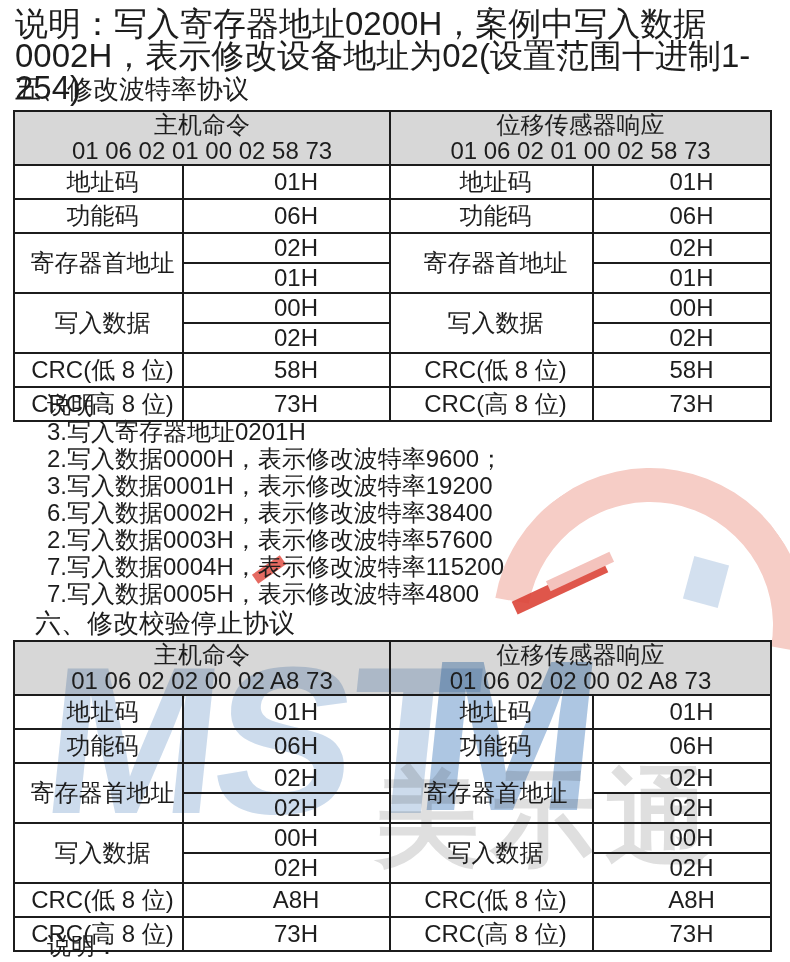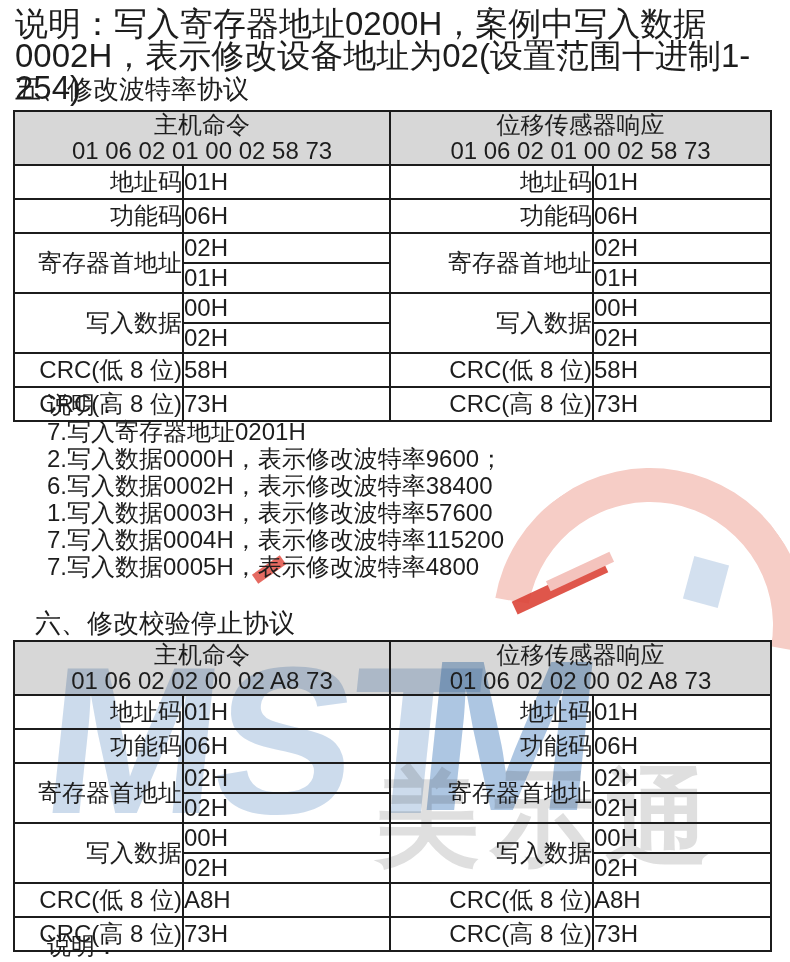--- a/index.html
+++ b/index.html
@@ -38,22 +38,22 @@
   .content-el { position:absolute; z-index:1; }
   .top-note { left:15px; top:8px; width:765px; font-size:33px; line-height:32px; }
   .sec-heading { left:15px; font-size:26px; line-height:30px; white-space:nowrap; }
   .heading-5 { top:74px;text-align:right; }
   .heading-6 { top:608px;margin-left:20px; }
   table.proto { left:13px; width:757px; border-collapse:collapse; table-layout:fixed; }
   table.proto td {
     border:2px solid #1c1c1c; font-size:24px; background:transparent;
     padding:0; overflow:hidden;
   }
-  table.proto td.lbl { text-align:right; padding-left:8px; }
-  table.proto td.val { text-align:left; }
+  table.proto td.lbl { text-align:center; padding-left:8px; }
+  table.proto td.val { text-align:center;padding-left:19px; }
   table.proto tr.hdr td { background:rgba(0,0,0,0.155); text-align:center; vertical-align:middle; }
   table.proto .hline { line-height:26px; font-size:24px; }
   .t1 { top:110px; }
   .t2 { top:640px; }
   .t1 tr.data { height:28px; }
   .t2 tr.data { height:29px; }
   tr.hdr { height:54px; }
   .notes { left:15px; font-size:24px; line-height:27px; }
   .notes-5 { top:391px; }
   .notes-6 { top:932px; }
@@ -137,24 +137,25 @@
       <td class="lbl">CRC(高 8 位)</td>
       <td class="val">73H</td>
       <td class="lbl">CRC(高 8 位)</td>
       <td class="val">73H</td>
     </tr>
   </tbody>
     </table>
 
   <div class="content-el notes notes-5">
     <div>说明：</div>
-    <div>7.写入寄存器地址0201H</div>
+    <div>3.写入寄存器地址0201H</div>
     <div>2.写入数据0000H，表示修改波特率9600；</div>
+    <div>3.写入数据0001H，表示修改波特率19200</div>
     <div>6.写入数据0002H，表示修改波特率38400</div>
-    <div>1.写入数据0003H，表示修改波特率57600</div>
+    <div>2.写入数据0003H，表示修改波特率57600</div>
     <div>7.写入数据0004H，表示修改波特率115200</div>
     <div>7.写入数据0005H，表示修改波特率4800</div>
   </div>
 
   <div class="content-el sec-heading heading-6">六、修改校验停止协议</div>
 
   <table class="content-el proto t2">
     <colgroup>
         <col style="width:169px">
         <col style="width:207px">

